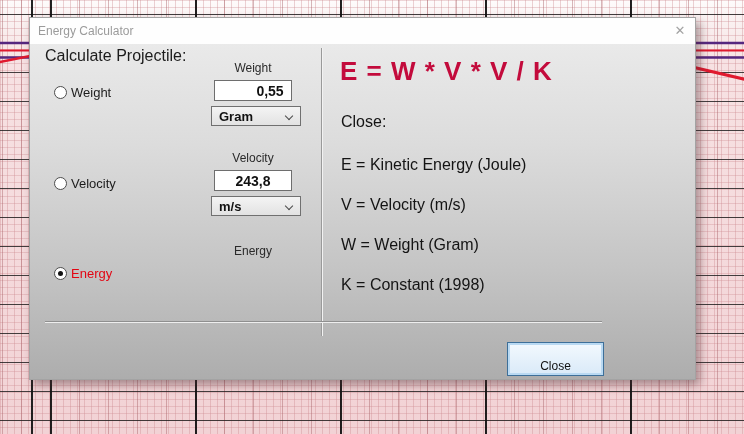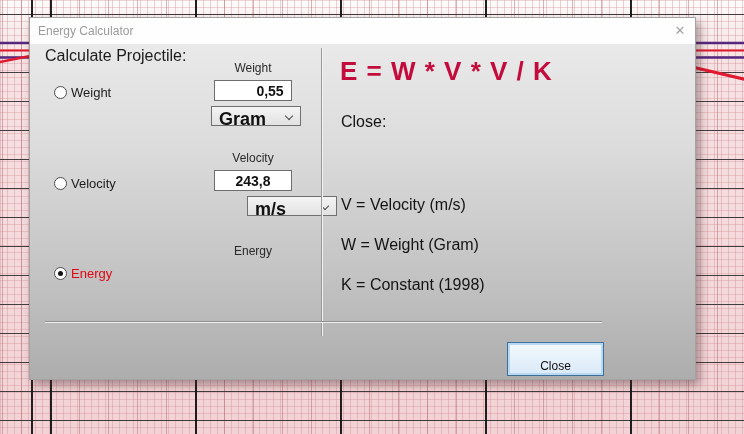--- a/index.html
+++ b/index.html
@@ -37,22 +37,22 @@
   .radio-label.r2{top:158px;} .radio-label.r3{top:248px;}
   
   .field-label{position:absolute;left:184px;width:78px;text-align:center;font-size:12px;color:#2a2a2a;}
   .f1{top:43px;} .f2{top:133px;} .f3{top:226px;}
   .val-input{position:absolute;left:184px;width:78px;height:21px;border:1px solid #6e6e6e;
     background:#fff;text-align:center;font-size:14px;font-weight:bold;color:#111;padding:0;}
   .i1{top:62px;padding-left:34px;} .i2{top:152px;} .i3{top:242px;height:24px;}
   .val-input.highlight{background:#ef0e11;color:#5c0408;border-color:#8c8c8c;}
   .select{position:absolute;left:181px;width:90px;height:20px;border:1px solid #707070;
     background:linear-gradient(to bottom,#f4f4f4,#e2e2e2);cursor:pointer;}
-  .s1{top:88px;} .s2{top:178px;margin-left:36px;} .s3{top:272px;}
-  .select .sel-label{position:absolute;left:7px;top:2px;font-size:18px;font-weight:bold;color:#111;}
+  .s1{top:88px;} .s2{top:178px;} .s3{top:272px;}
+  .select .sel-label{position:absolute;left:7px;top:2px;font-size:13px;font-weight:bold;color:#111;}
   .chev{position:absolute;right:8px;top:6px;width:6px;height:6px;
     border-right:1.6px solid #4a4a4a;border-bottom:1.6px solid #4a4a4a;transform:rotate(45deg);}
   
   .vsep{position:absolute;left:291px;top:30px;height:288px;width:2px;
     border-left:1px solid #9a9a9a;border-right:1px solid #f2f2f2;}
   
   .formula{position:absolute;left:310px;top:38px;font-size:26px;font-weight:bold;
     color:#c30b3c;letter-spacing:1px;white-space:nowrap;}
   .where{position:absolute;left:311px;top:95px;font-size:16px;color:#141414;}
   .def{position:absolute;left:311px;font-size:16px;color:#141414;white-space:nowrap;}
@@ -105,20 +105,21 @@
     </div>
 
     <span class="radio r3 selected"></span>
     <span class="radio-label r3 red">Energy</span>
     <div class="field-label f3">Energy</div>
 
     <div class="vsep"></div>
 
     <div class="formula">E = W * V * V / K</div>
     <div class="where">Close:</div>
+    <div class="def d0">E = Kinetic Energy (Joule)</div>
     <div class="def d1">V = Velocity (m/s)</div>
     <div class="def d2">W = Weight (Gram)</div>
     <div class="def d3">K = Constant (1998)</div>
 
     <div class="hsep"></div>
     <button class="close-btn">Close</button>
 
   </div>
 </div>
 

